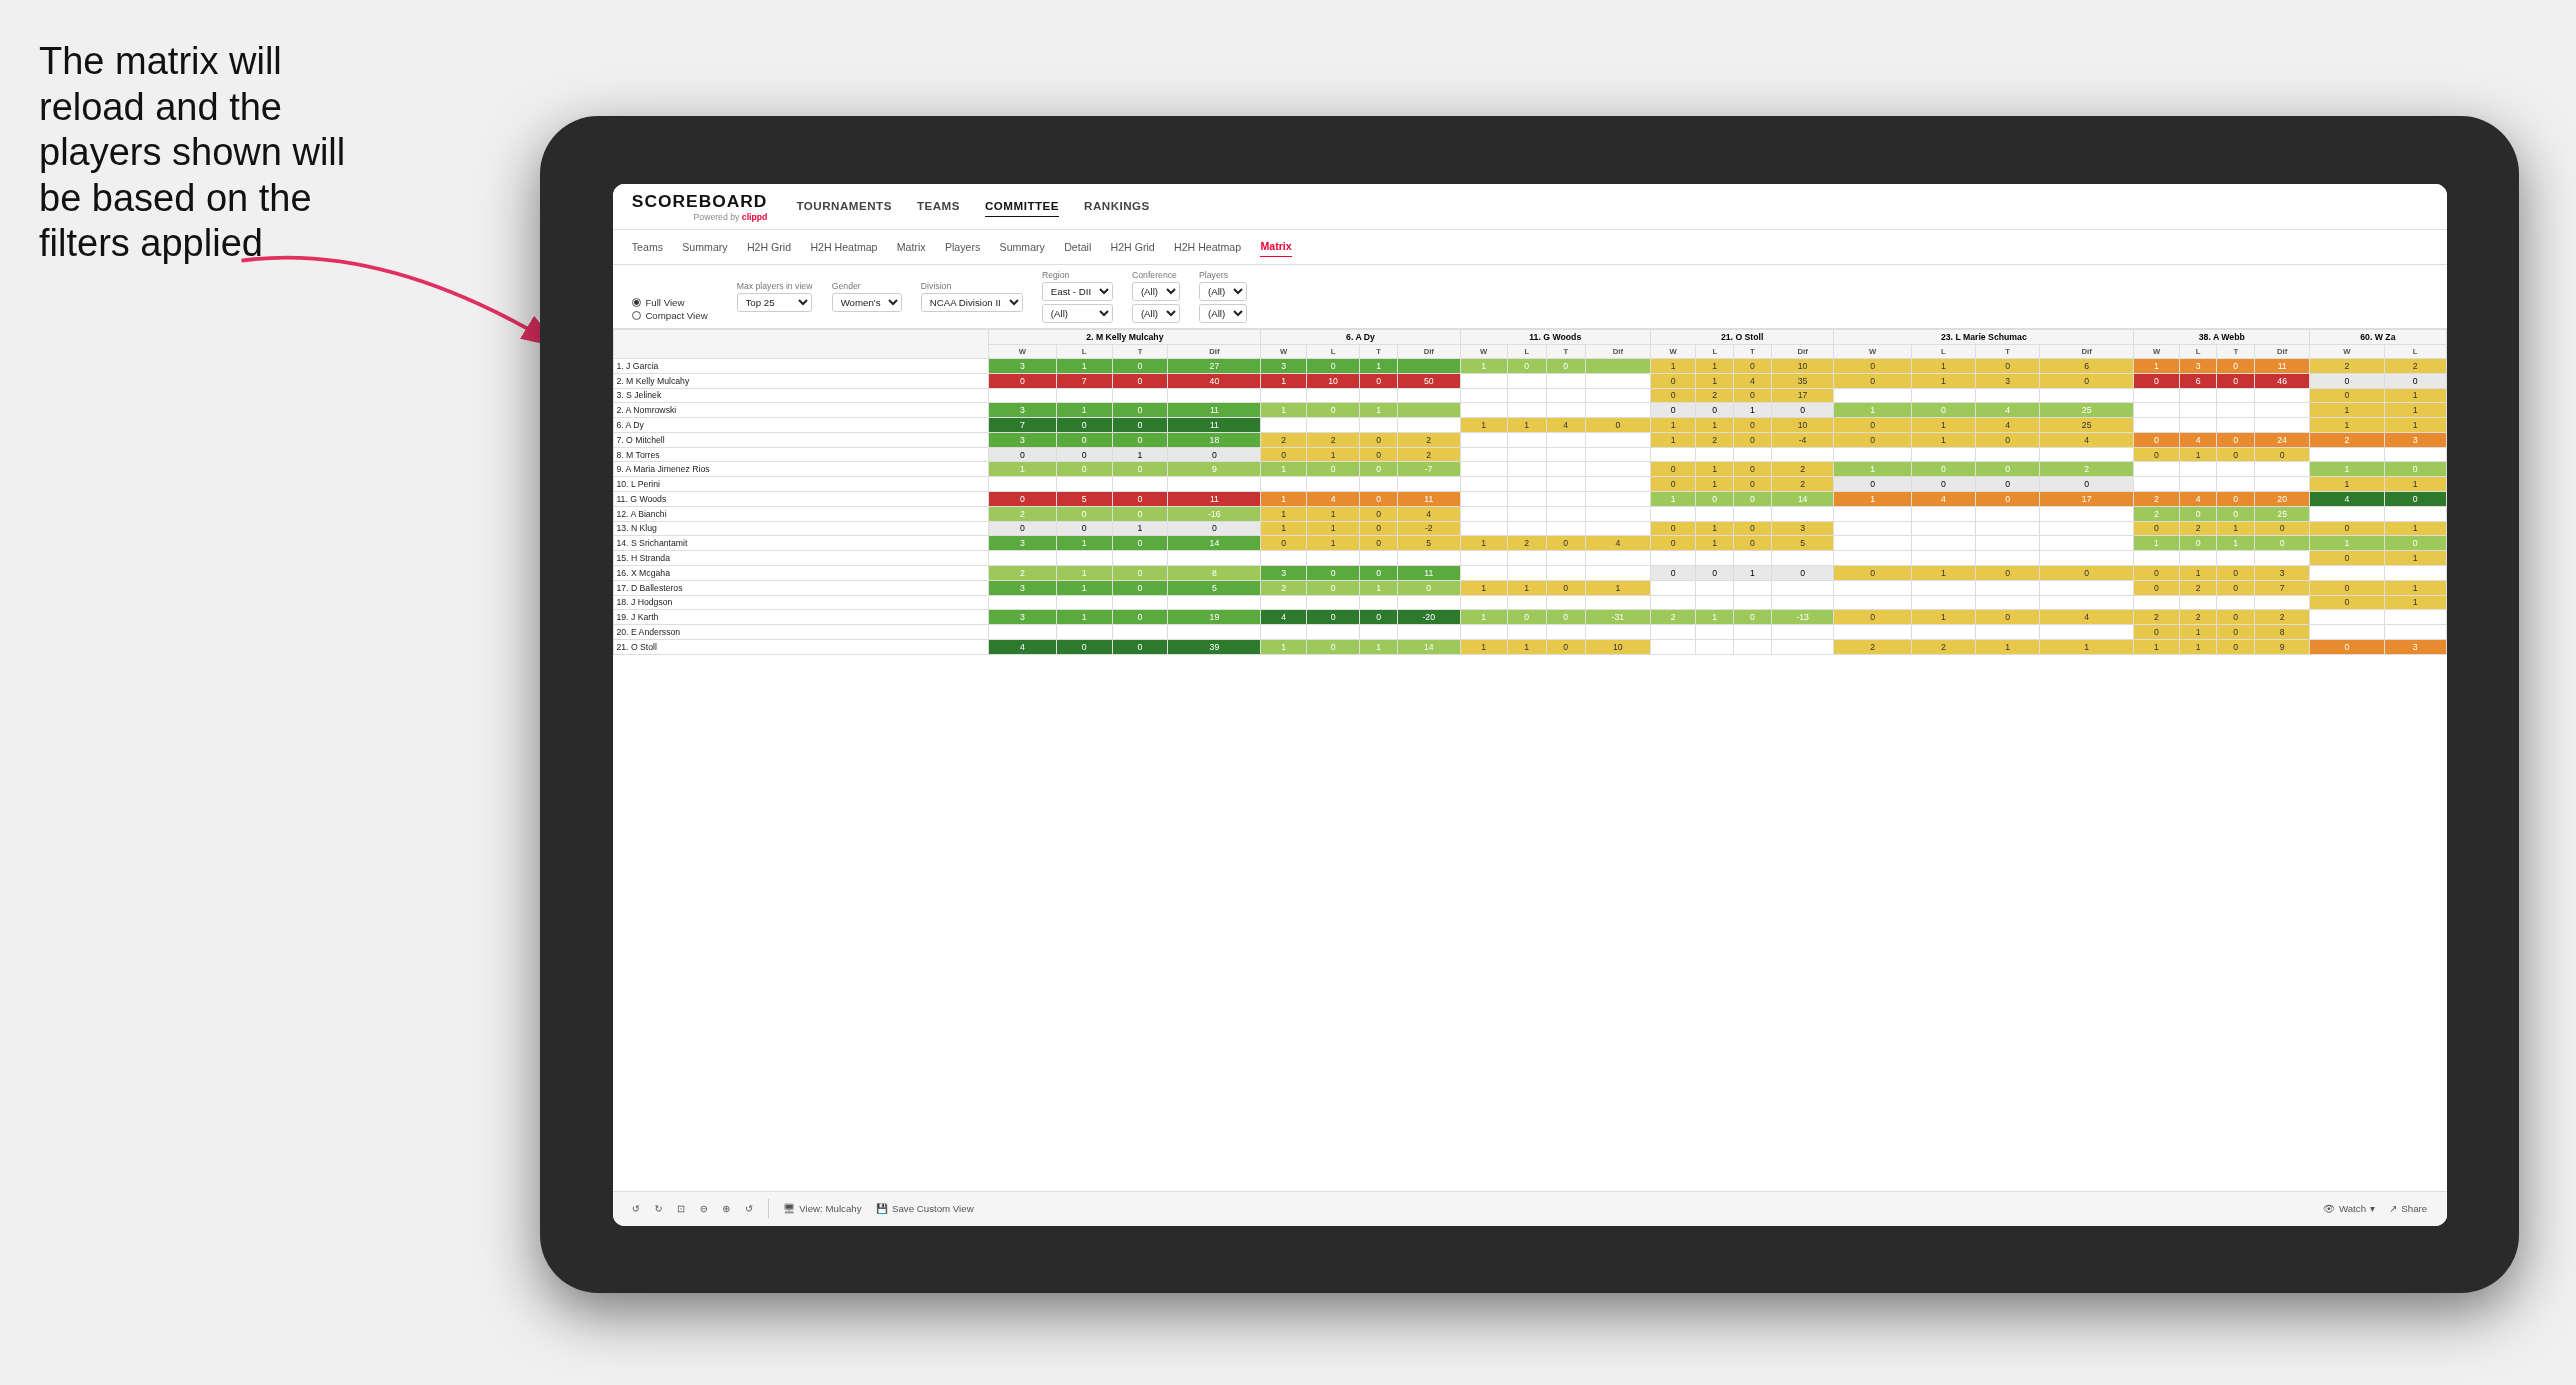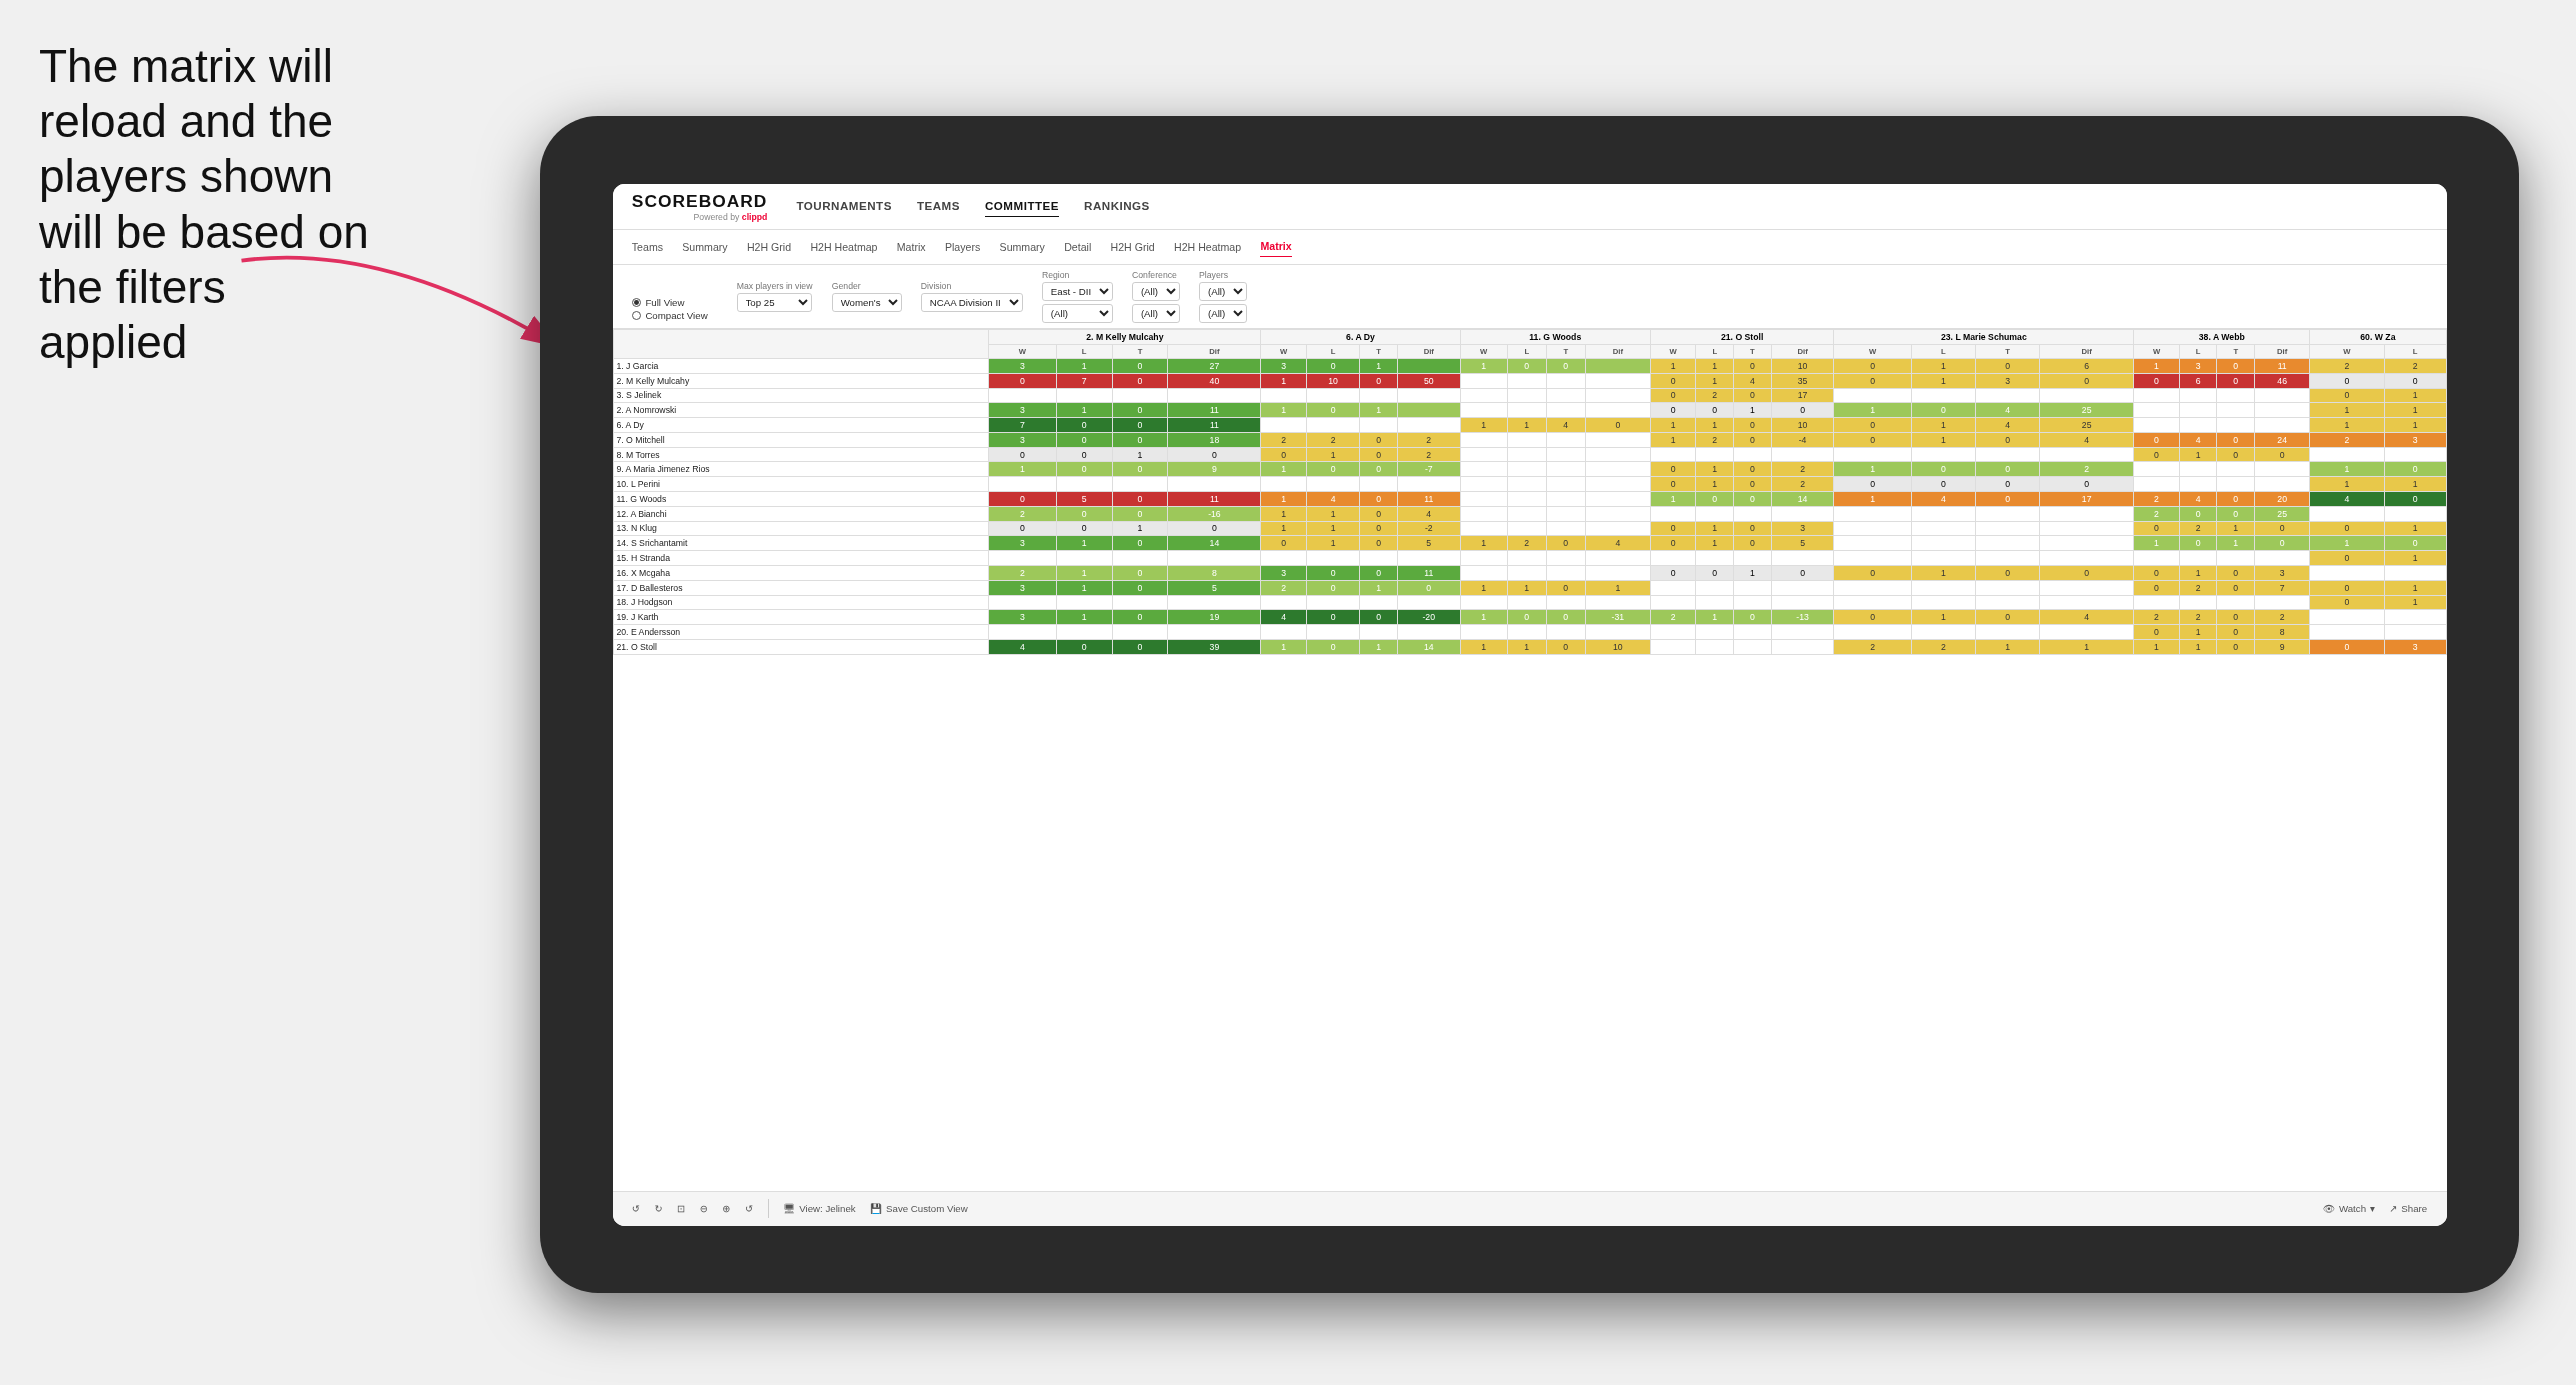--- a/index.html
+++ b/index.html
@@ -10,21 +10,21 @@
       height: 1386px;
       position: relative;
       overflow: hidden;
     }
 
     
     .annotation-text {
       position: absolute;
       top: 39px;
       left: 39px;
-      font-size: 46px;
+      font-size: 38px;
       font-weight: 400;
       line-height: 1.2;
       color: #111;
       width: 347px;
     }
 
     
     .tablet {
       position: absolute;
       top: 116px;
@@ -1022,21 +1022,21 @@
     </div>
 
     <div class="bottom-toolbar">
       <span class="toolbar-btn">↺</span>
       <span class="toolbar-btn">↻</span>
       <span class="toolbar-btn">⊡</span>
       <span class="toolbar-btn">⊖</span>
       <span class="toolbar-btn">⊕</span>
       <span class="toolbar-btn">↺</span>
       <div class="toolbar-divider"></div>
-      <span class="toolbar-btn">🖥 <span>View: Jelinek</span></span>
+      <span class="toolbar-btn">🖥 <span>View: Mulcahy</span></span>
       <span class="toolbar-btn">💾 <span>Save Custom View</span></span>
       <div class="toolbar-right">
         <span class="toolbar-btn">👁 <span>Watch</span> ▾</span>
         <span class="toolbar-btn">↗ <span>Share</span></span>
       </div>
     </div>
 
   </div>
 </div>
 

